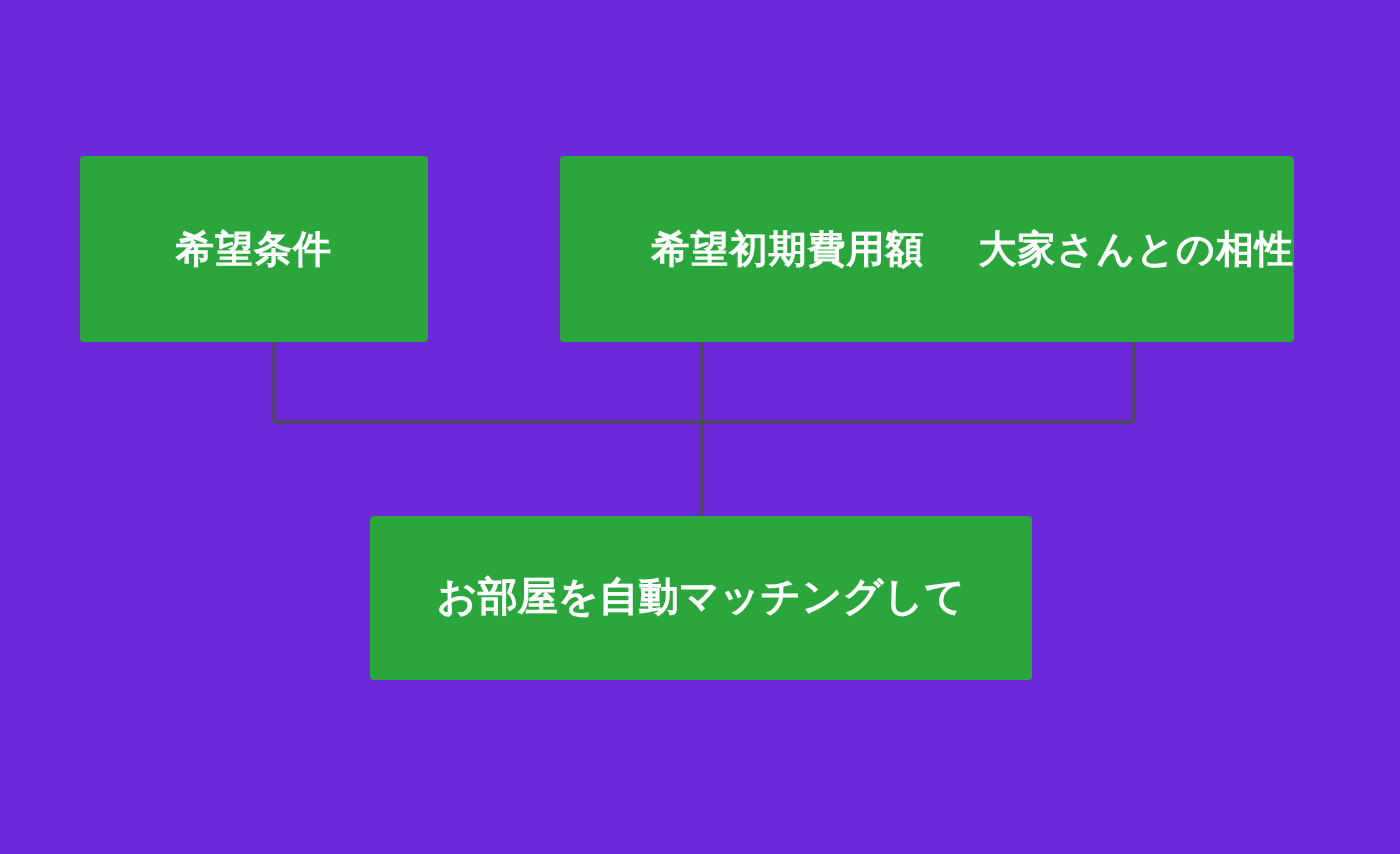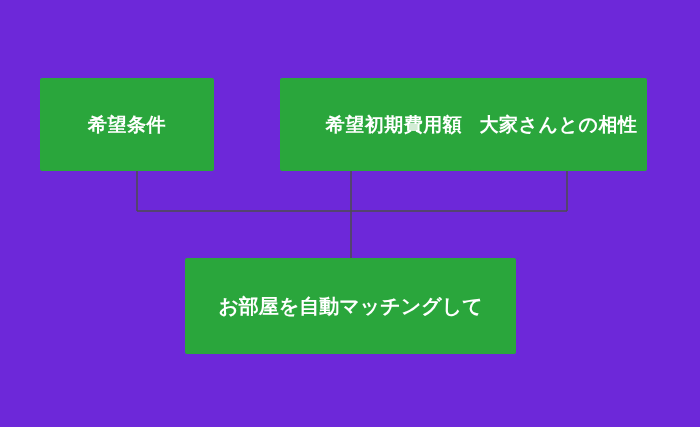--- a/index.html
+++ b/index.html
@@ -35,26 +35,26 @@
     box-sizing: border-box;
   }
   .node.top {
     top: 78px;
     height: 93px;
     font-size: 19px;
     letter-spacing: 0.5px;
   }
   #box-conditions   { left: 40px;  width: 174px; }
   #box-initial-cost { left: 255px; width: 228px; margin-left: 25px; }
-  #box-landlord     { left: 470px; width: 177px; }
+  #box-landlord     { left: 470px; width: 177px; justify-content: flex-end; }
   #box-result {
     left: 185px;
     top: 258px;
     width: 331px;
-    height: 96px;
+    height: 82px;
     font-size: 20px;
   }
   #box-result .lines {
     text-align: left;
     line-height: 30px;
   }
   #box-result .line {
     display: block;
   }
 </style>

